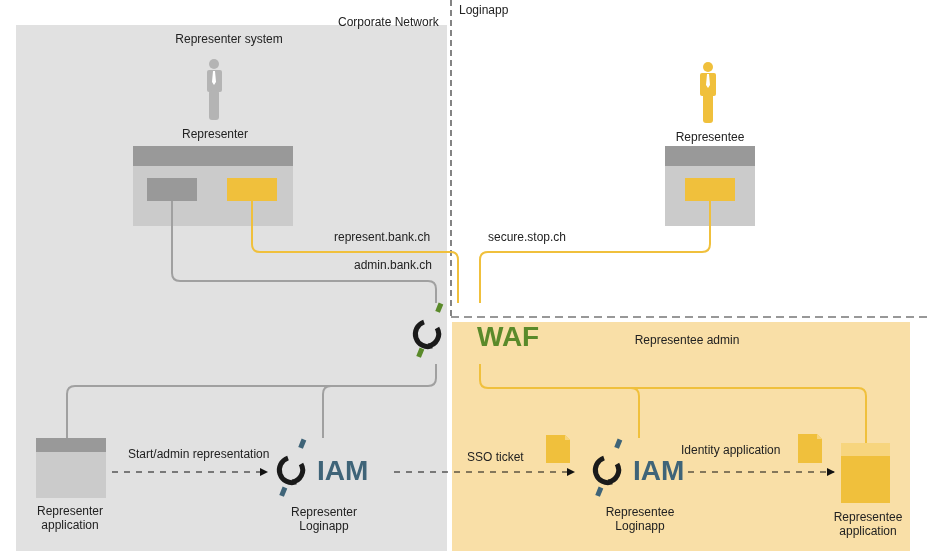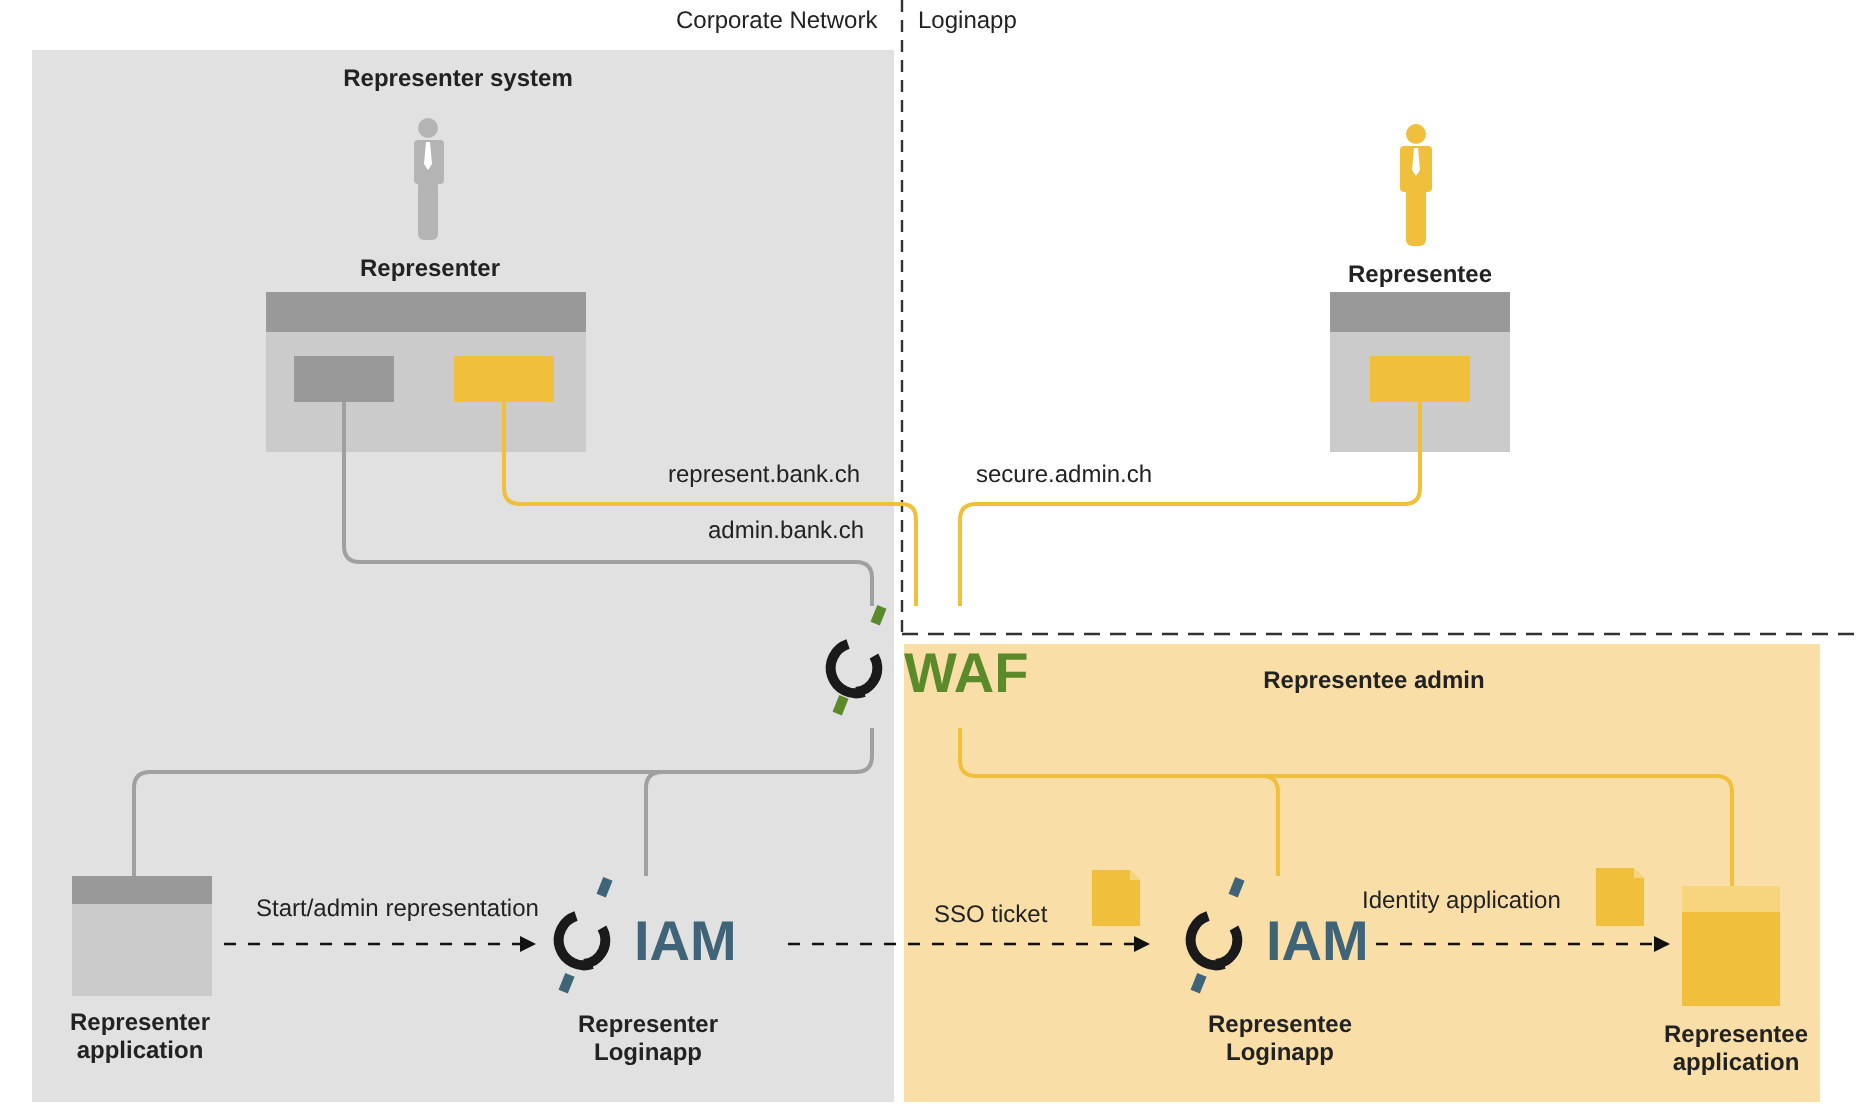--- a/index.html
+++ b/index.html
@@ -1,31 +1,31 @@
 <!DOCTYPE html>
 <html><head>
 <meta charset="utf-8">
 <style>
   html, body { margin: 0; padding: 0; background: #ffffff; }
   body { width: 928px; height: 553px; position: relative; overflow: hidden;
          font-family: "Liberation Sans", "DejaVu Sans", sans-serif; color: #222; }
   .label { position: absolute; font-size: 12px; line-height: 14px; color: #222; white-space: nowrap; }
-  .center { text-align: center; transform: translateX(-50%); font-weight: bold; }
+  .center { text-align: center; transform: translateX(-50%); }
   .zone-gray { position: absolute; left: 16px; top: 25px; width: 431px; height: 526px; background: #e1e1e1; }
   .zone-peach { position: absolute; left: 452px; top: 322px; width: 458px; height: 229px; background: #f9dfa7; }
   svg.overlay { position: absolute; left: 0; top: 0; }
   .logo-text { position: absolute; font-weight: bold; letter-spacing: 0px; }
 </style>
 </head>
 <body>
 
 <div class="zone-gray"></div>
 <div class="zone-peach"></div>
 
-<div class="label" style="left:338px; top:3px;">Corporate Network</div>
+<div class="label" style="left:338px; top:15px;">Corporate Network</div>
 <div class="label" style="left:459px; top:3px;">Loginapp</div>
 
 <div class="label center" style="left:229px; top:32px;">Representer system</div>
 <div class="label center" style="left:687px; top:333px;">Representee admin</div>
 
 <svg class="overlay" width="928" height="553" viewBox="0 0 928 553">
   <defs>
     <marker id="arrow" markerWidth="8" markerHeight="8" refX="7" refY="4" orient="auto" markerUnits="userSpaceOnUse">
       <path d="M0,0 L8,4 L0,8 z" fill="#111"></path>
     </marker>
@@ -115,23 +115,23 @@
   <line x1="112" y1="472" x2="267" y2="472" stroke="#111" stroke-width="1.2" stroke-dasharray="6,6" marker-end="url(#arrow)"></line>
   <line x1="394" y1="472" x2="574" y2="472" stroke="#111" stroke-width="1.2" stroke-dasharray="6,6" marker-end="url(#arrow)"></line>
   <line x1="688" y1="472" x2="834" y2="472" stroke="#111" stroke-width="1.2" stroke-dasharray="6,6" marker-end="url(#arrow)"></line>
 </svg>
 
 <div class="label center" style="left:215px; top:127px;">Representer</div>
 <div class="label center" style="left:710px; top:130px;">Representee</div>
 
 <div class="label" style="left:322px; top:230px;padding-left:12px;">represent.bank.ch</div>
 <div class="label" style="left:354px; top:258px;">admin.bank.ch</div>
-<div class="label" style="left:488px; top:230px;">secure.admin.ch</div>
+<div class="label" style="left:488px; top:230px;">secure.stop.ch</div>
 
-<div class="logo-text" style="left:452px; top:322px; font-size:28px; line-height:30px; color:#5a8a2a;">WAF</div>
+<div class="logo-text" style="left:452px; top:322px; font-size:28px; line-height:30px; color:#5a8a2a;padding-left:25px;">WAF</div>
 
 <div class="logo-text" style="left:317px; top:456px; font-size:28px; line-height:30px; color:#3f6478;">IAM</div>
 <div class="logo-text" style="left:633px; top:456px; font-size:28px; line-height:30px; color:#3f6478;">IAM</div>
 
 <div class="label" style="left:128px; top:447px;">Start/admin representation</div>
 <div class="label" style="left:467px; top:450px;text-align:center;">SSO ticket</div>
 <div class="label" style="left:681px; top:443px;">Identity application</div>
 
 <div class="label center" style="left:70px; top:504px; text-align:center;">
   <div>Representer</div>

